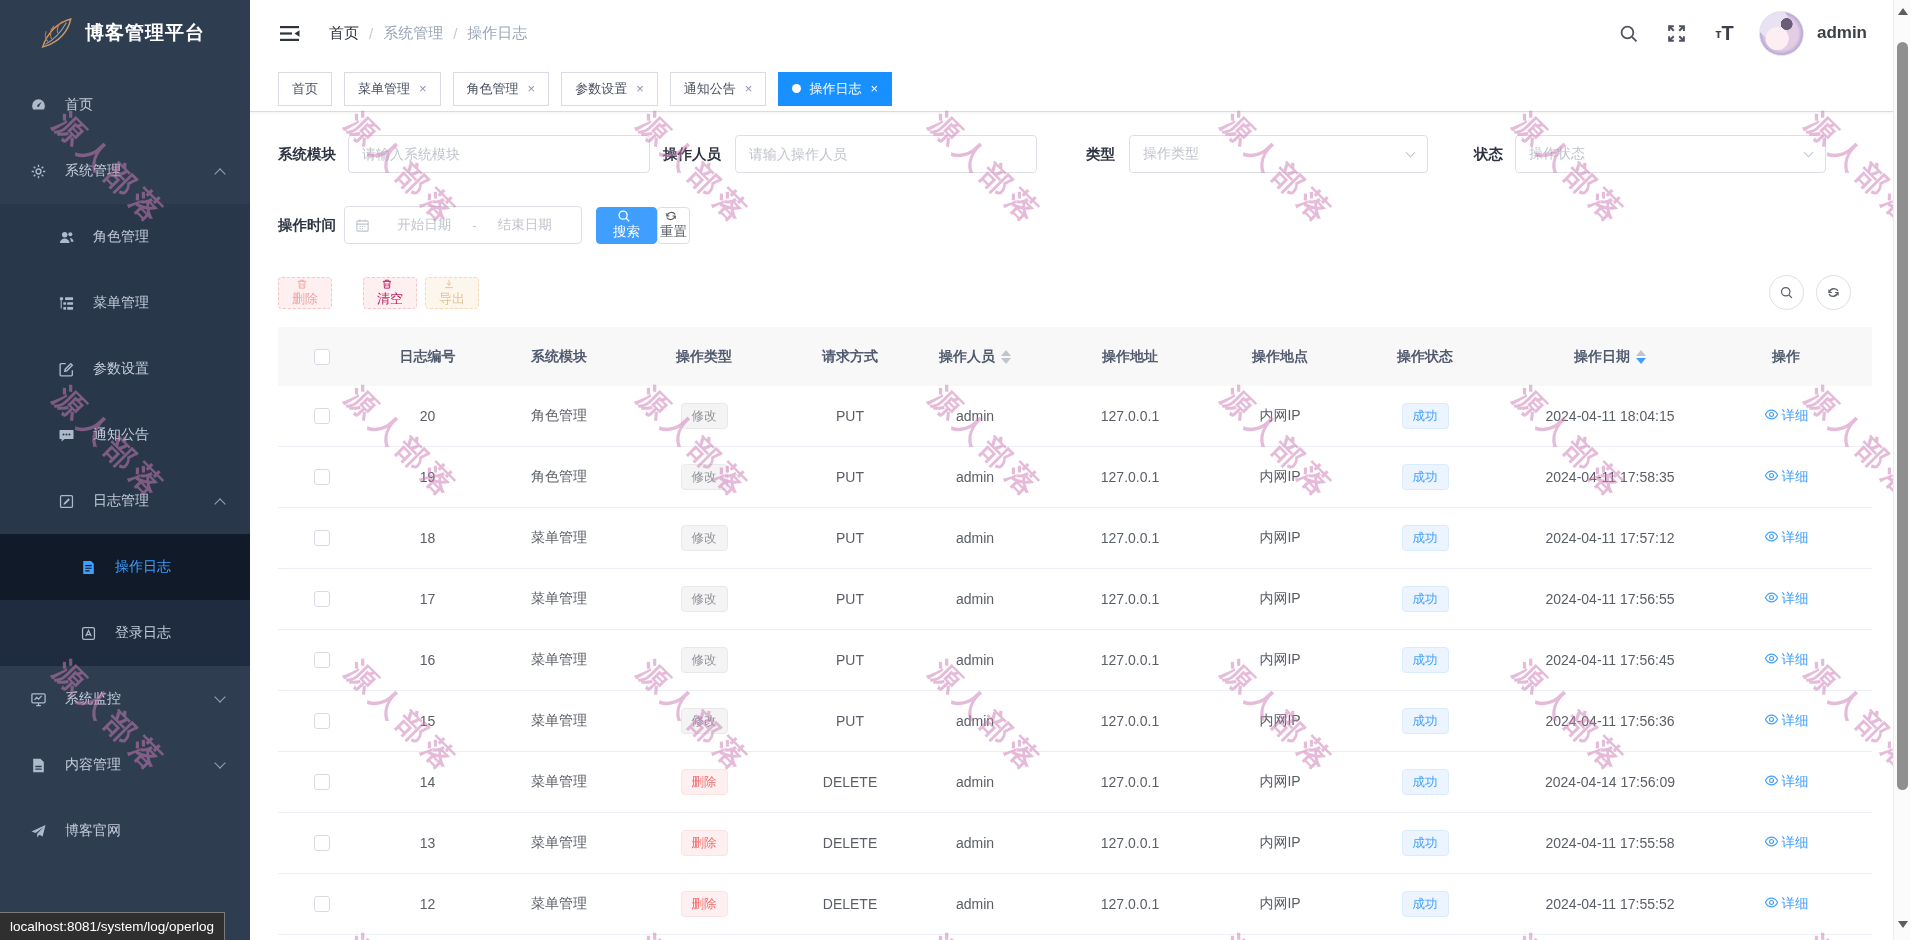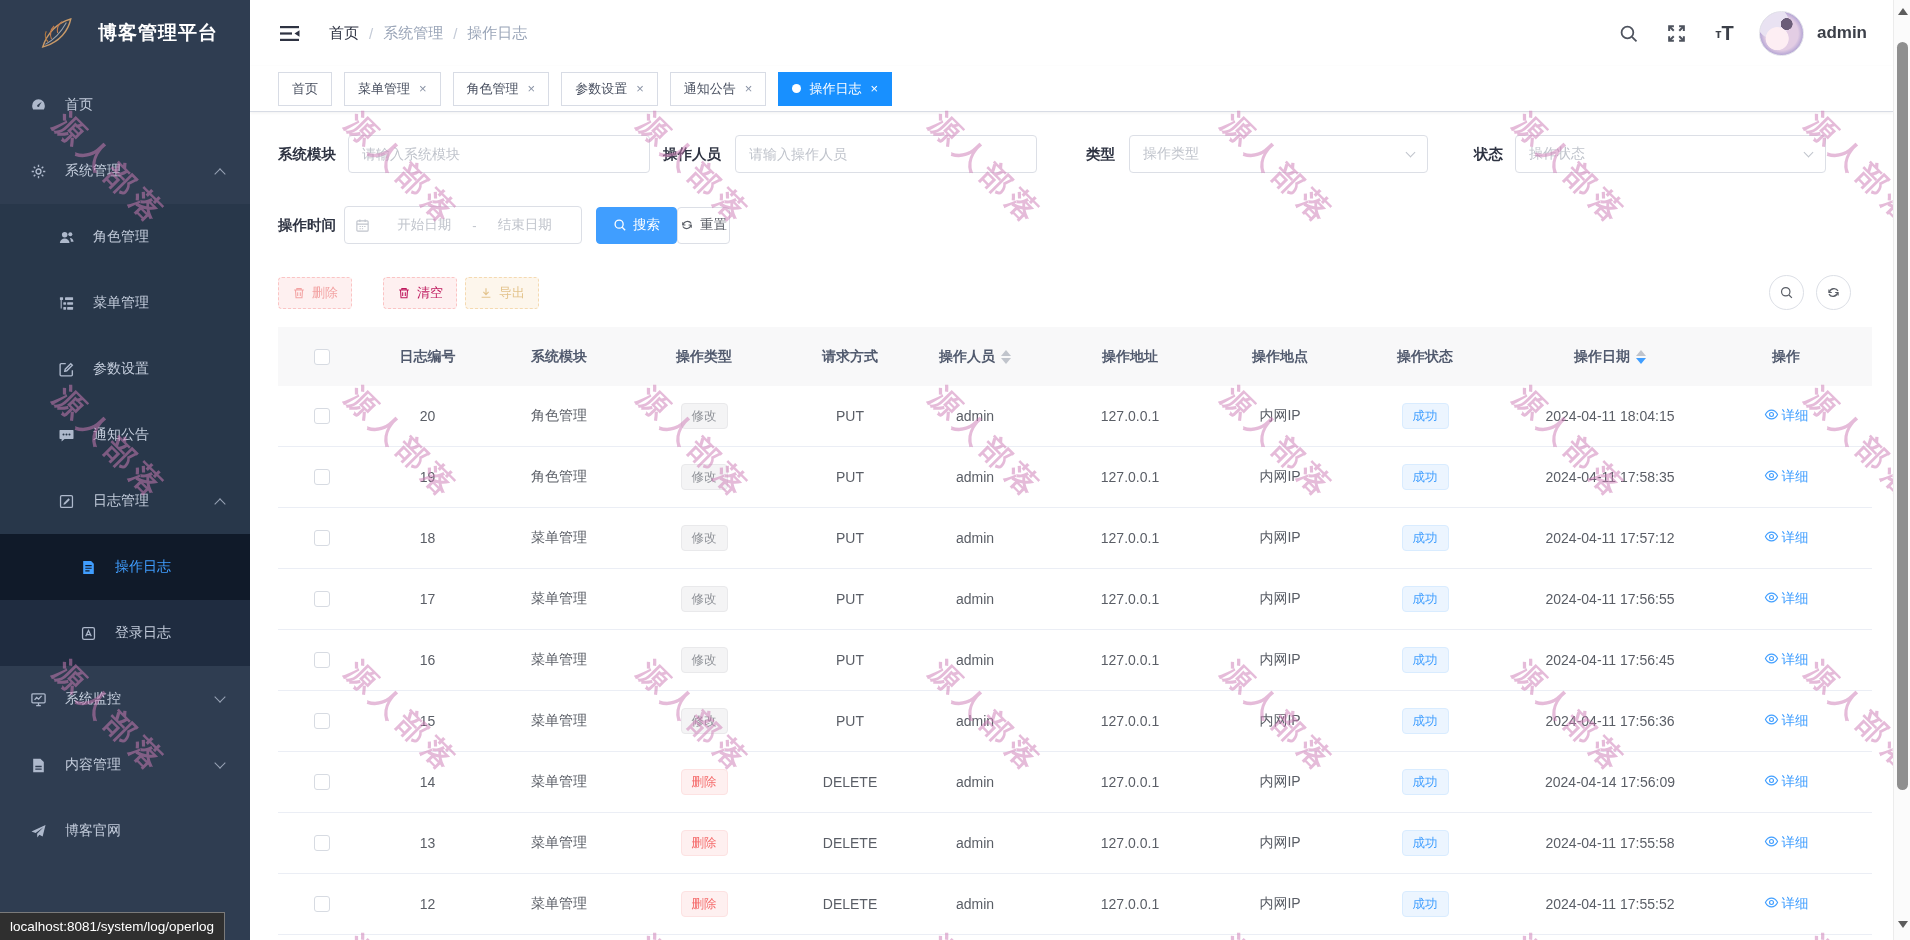--- a/index.html
+++ b/index.html
@@ -7,21 +7,21 @@
   body {
     width:1910px; height:940px; overflow:hidden; position:relative;
     font-family:"Liberation Sans","DejaVu Sans",sans-serif;
     background:#fff; color:#303133;
   }
 
   
   .sidebar { position:absolute; left:0; top:0; width:250px; height:100%; background:#2f3d51; z-index:5; }
   .logo { height:66px; display:flex; align-items:center; padding-left:34px; }
   .logo svg { width:42px; height:42px; }
-  .logo-title { color:#fff; font-size:19px; font-weight:bold; margin-left:22px; letter-spacing:1px; }
+  .logo-title { color:#fff; font-size:19px; font-weight:bold; margin-left:9px; letter-spacing:1px; }
   .menu { position:absolute; top:72px; left:0; right:0; }
   .menu-item { height:66px; display:flex; align-items:center; font-size:14px; color:#c3ccdb; cursor:pointer; }
   .menu-item .mi-icon { width:17px; height:17px; margin-right:18px; color:#aeb9cc; flex:0 0 auto; display:flex; }
   .menu-item .mi-icon svg { width:17px; height:17px; }
   .menu-item.lv1 { padding-left:30px; }
   .menu-item.lv2 { padding-left:58px; background:#28374a; }
   .menu-item.lv3 { padding-left:80px; background:#1f2c40; }
   .menu-item.active { background:#101a29; color:#409eff; }
   .menu-item.active .mi-icon { color:#409eff; }
   .chev { width:8px; height:8px; border-right:1.6px solid #98a3b5; border-bottom:1.6px solid #98a3b5; margin-left:auto; margin-right:26px; }
@@ -69,21 +69,21 @@
   .f-input { height:38px; border:1px solid #dcdfe6; border-radius:4px; background:#fff; font-size:14px; color:#606266; padding:0 13px; outline:none; }
   .f-input::placeholder { color:#c0c4cc; }
   .f-select { height:38px; border:1px solid #dcdfe6; border-radius:4px; background:#fff; display:flex; align-items:center; padding:0 13px; cursor:pointer; }
   .f-select .ph { color:#c0c4cc; font-size:14px; flex:1; }
   .sel-chev { width:7px; height:7px; border-right:1.4px solid #c0c4cc; border-bottom:1.4px solid #c0c4cc; transform:rotate(45deg); margin-top:-3px; }
   .daterange { width:238px; height:38px; border:1px solid #dcdfe6; border-radius:4px; display:flex; align-items:center; padding:0 10px; cursor:pointer; }
   .daterange .cal { width:15px; height:15px; color:#c0c4cc; margin-right:8px; display:flex; }
   .daterange .dph { color:#c0c4cc; font-size:13.5px; text-align:center; flex:1; }
   .daterange .dsep { color:#c0c4cc; font-size:13px; margin:0 2px; }
 
-  .btn { display:inline-flex; align-items:center; justify-content:center; border-radius:4px; cursor:pointer; white-space:nowrap; }
+  .btn { display:inline-flex; align-items:center; justify-content:center; border-radius:4px; cursor:pointer; white-space:nowrap;flex-direction:column; }
   .btn svg { margin-right:6px; }
   .btn-search { height:37px; padding:0 16px; background:#409eff; border:1px solid #409eff; color:#fff; font-size:13.5px; margin-left:14px; }
   .btn-reset { height:37px; padding:0 2px; background:#fff; border:1px solid #dcdfe6; color:#5a5e66; font-size:13.5px; margin-left:0; }
 
   .toolbar { margin-top:33px; display:flex; align-items:center; position:relative; }
   .btn-mini { height:32px; padding:0 13px; font-size:13px; }
   .btn-del { background:#fef0f0; border:1px dashed #fbc4c4; color:#f3a3a3; }
   .btn-clear { background:#fef0f0; border:1px dashed #fbc4c4; color:#be185d; margin-left:31px; }
   .btn-export { background:#fdf6ec; border:1px dashed #f5dab1; color:#e3c38c; margin-left:8px; }
   .circle-btns { position:absolute; right:42px; top:-2px; display:flex; }

